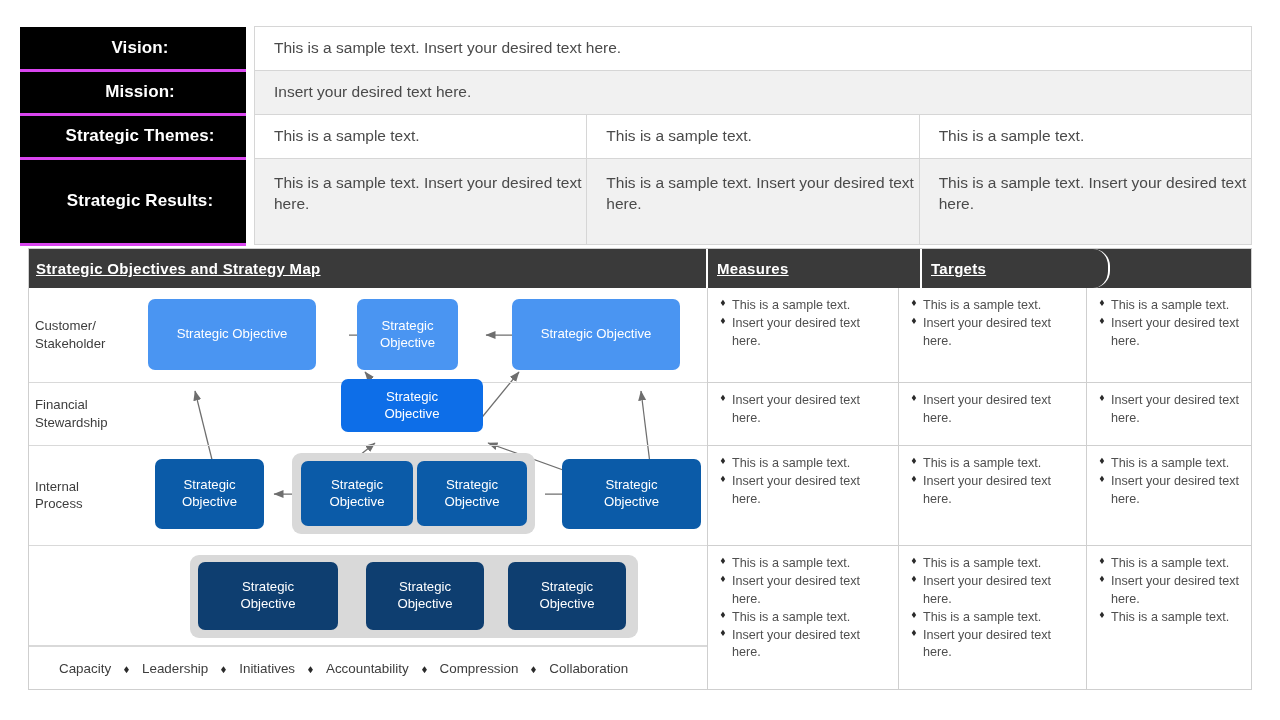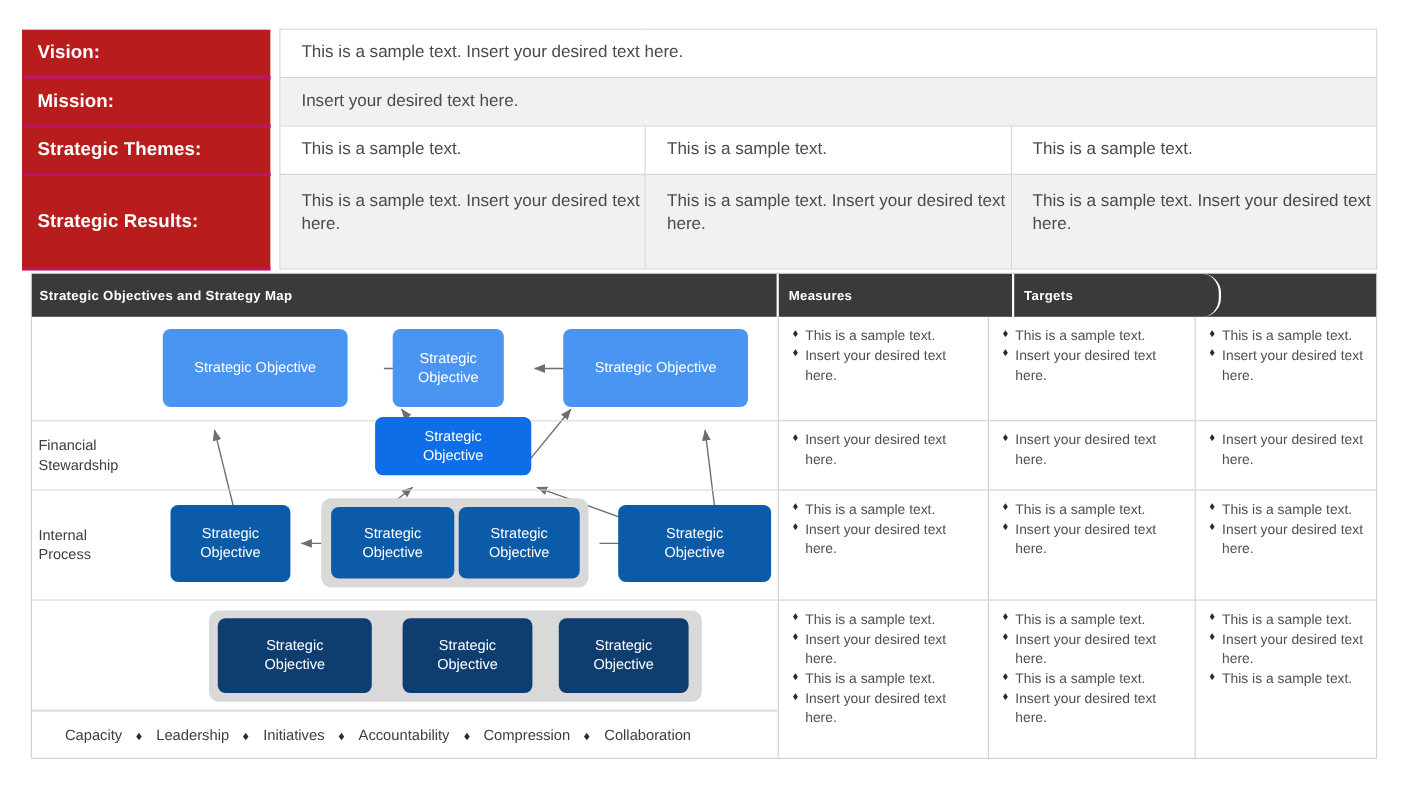--- a/index.html
+++ b/index.html
@@ -23,27 +23,28 @@
     width: 1232px;
     border-collapse: collapse;
     table-layout: fixed;
   }
   .top-table td {
     vertical-align: middle;
     padding: 0;
   }
   .lbl-cell {
     width: 212px;
-    background: #b91c1c;
+    background: #000000;
     color: #ffffff;
     font-weight: bold;
     font-size: 17px;
     padding: 10px 0 10px 14px !important;
-    border-bottom: 3px solid #be185d;
+    border-bottom: 3px solid #d946ef;
     letter-spacing: .1px;
+    text-align: center;
   }
   .gap-cell {
     width: 8px;
     background: #ffffff;
     border: none;
   }
   .val-cell {
     font-size: 15.5px;
     color: #4a4a4a;
     padding: 11px 0 11px 19px !important;
@@ -68,26 +69,27 @@
     box-sizing: border-box;
   }
   .panel-head {
     display: flex;
     height: 39px;
     background: #3a3a3a;
     color: #ffffff;
   }
   .panel-head > div {
     font-weight: bold;
-    font-size: 12px;
+    font-size: 15px;
     display: flex;
     align-items: center;
     padding-left: 9px;
     box-sizing: border-box;
     letter-spacing: .3px;
+    text-decoration: underline;
   }
   .hc-map   { width: 679px; border-right: 2px solid #ffffff; padding-left: 7px !important; }
   .hc-meas  { width: 214px; border-right: 2px solid #ffffff; }
   .hc-targ  { width: 188px; border-right: 2px solid #ffffff; border-radius: 17px; }
   .hc-init  { width: 163px; }
 
   .panel-body { display: flex; height: 402px; }
   .map-col {
     width: 679px;
     border-right: 1px solid #cfcfcf;
@@ -272,20 +274,21 @@
           <line x1="290" y1="200" x2="346" y2="155"></line>
           <line x1="584" y1="200" x2="459" y2="155"></line>
           <line x1="624" y1="200" x2="612" y2="103"></line>
 
           <line x1="293" y1="206" x2="245" y2="206"></line>
           <line x1="516" y1="206" x2="562" y2="206"></line>
         </g>
       </svg>
 
       <div class="maprow mr1">
+        <div class="rowlabel">Customer/<br>Stakeholder</div>
         <div class="obj c-light" style="left:119px; top:11px; width:168px; height:71px;">
           <span>Strategic Objective</span>
         </div>
         <div class="obj c-light" style="left:328px; top:11px; width:101px; height:71px;">
           <span>Strategic<br>Objective</span>
         </div>
         <div class="obj c-light" style="left:483px; top:11px; width:168px; height:71px;">
           <span>Strategic Objective</span>
         </div>
       </div>

